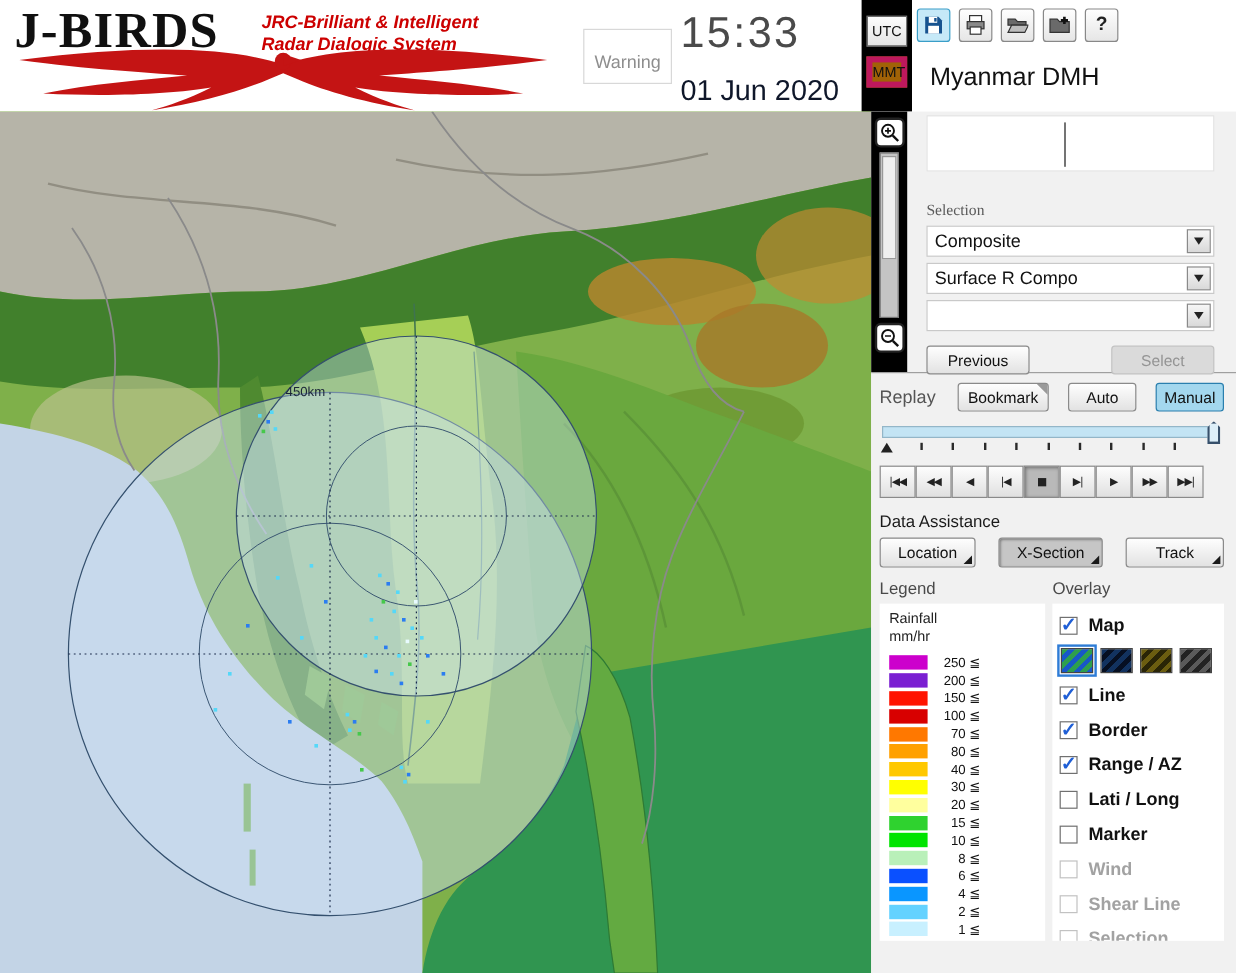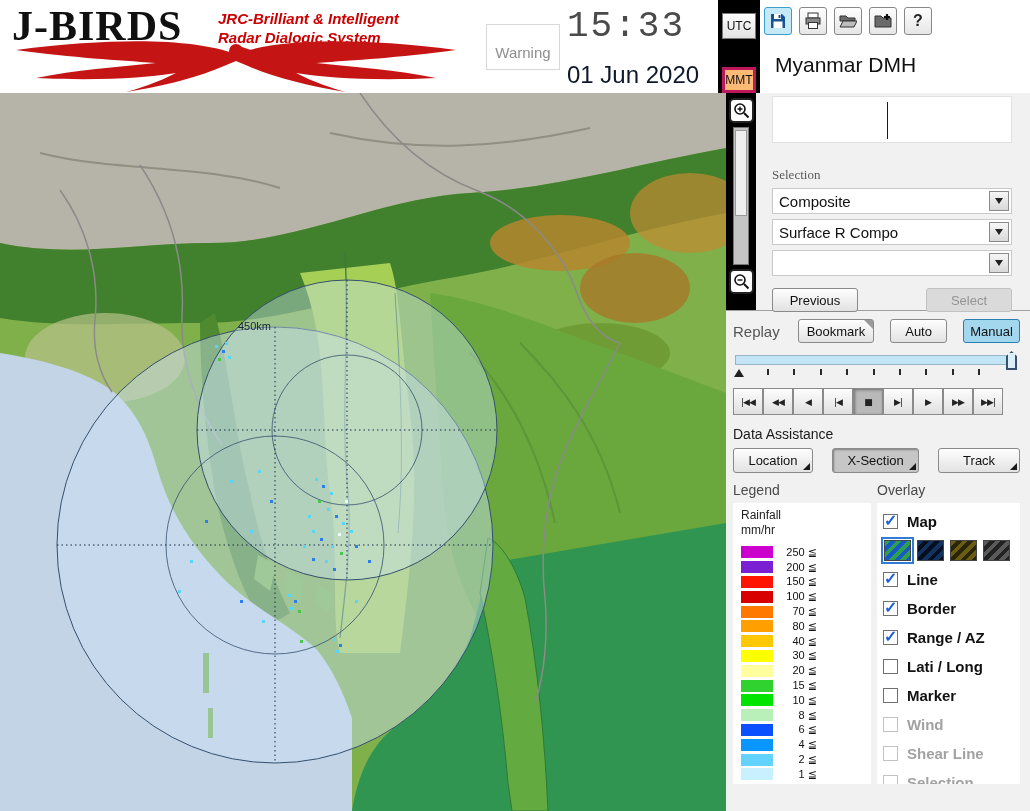--- a/index.html
+++ b/index.html
@@ -7,25 +7,25 @@
   .app{position:relative;width:1030px;height:811px;overflow:hidden;background:#fff;}
 
   
   header{position:absolute;left:0;top:0;width:946px;height:93px;background:#fff;}
   .logo{position:absolute;left:6px;top:0;width:470px;height:93px;}
   .logo-title{position:absolute;left:6px;top:2px;font-family:"Liberation Serif",serif;font-weight:bold;font-size:42px;color:#101010;letter-spacing:1px;}
   .logo-sub{position:absolute;left:212px;top:10px;color:#cc0000;font-weight:bold;font-style:italic;font-size:15px;line-height:1.25;white-space:nowrap;}
   .eagle{position:absolute;left:0;top:36px;width:460px;height:56px;}
   .warning-box{position:absolute;left:486px;top:24px;width:74px;height:46px;background:#fff;border:1px solid #d8d8d8;color:#8e8e8e;font-size:15px;display:flex;align-items:flex-end;justify-content:center;padding-bottom:8px;}
   .clock{position:absolute;left:567px;top:6px;color:#444;}
-  .time{font-size:36px;letter-spacing:2px;color:#4a4a4a;font-family:Liberation Mono, monospace;}
+  .time{font-size:36px;letter-spacing:2px;color:#4a4a4a;}
   .date{font-size:24px;color:#0f172a;margin-top:14px;}
   .tz-block{position:absolute;left:718px;top:0;width:42px;height:93px;background:#000;display:flex;flex-direction:column;align-items:center;padding-top:13px;gap:8px;}
   .tz-btn{width:34px;height:26px;font-size:12px;font-family:inherit;border:1px solid #777;background:linear-gradient(#fdfdfd,#e3e3e3);cursor:pointer;color:#111;}
-  .tz-btn.active{background:#fdba74;border:3px solid #be185d;margin-top:20px;}
+  .tz-btn.active{background:#a16207;border:5px solid #be185d;}
   .head-right{position:absolute;left:760px;top:0;right:0;height:93px;background:#fff;}
   .toolbar{position:absolute;right:14px;top:7px;display:flex;gap:7px;}
   .tool-btn{width:28px;height:28px;border:1px solid #888;border-radius:3px;background:linear-gradient(#fefefe,#e6e6e6);display:flex;align-items:center;justify-content:center;cursor:pointer;font-weight:bold;font-size:16px;color:#222;}
   .tool-btn.highlight{background:#c6e9f8;border-color:#3a9ec8;}
   .org{position:absolute;left:15px;top:53px;font-size:21px;color:#111;}
 
   
   .main{position:absolute;left:0;top:93px;width:1030px;height:718px;display:flex;}
   .map-area{width:726px;height:718px;background:#7fb04a;position:relative;overflow:hidden;}
   .map-area svg{display:block;}

